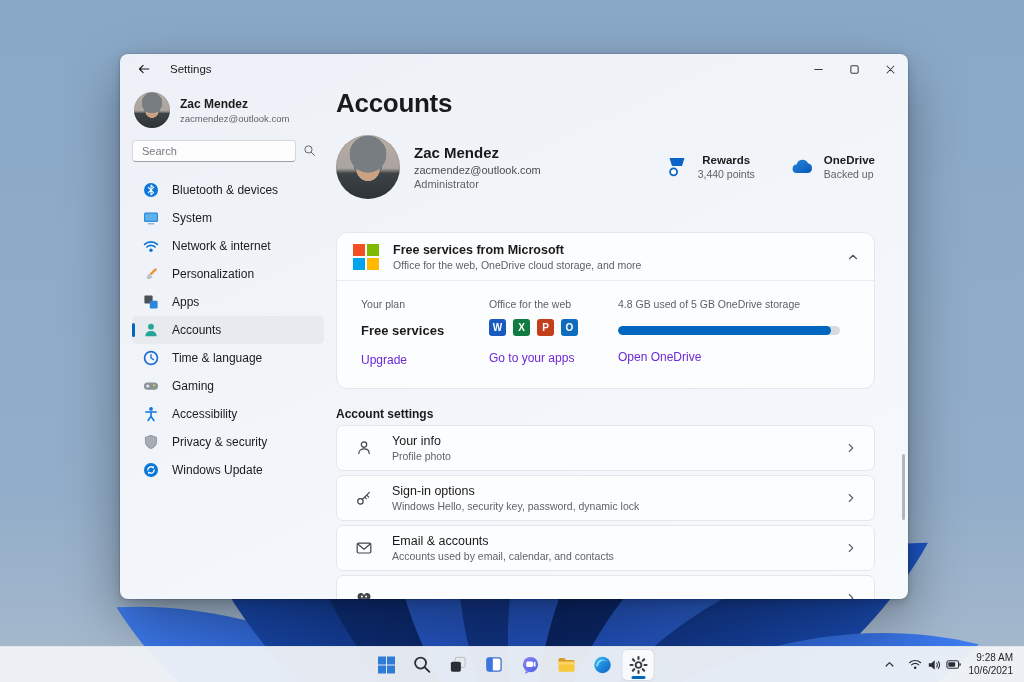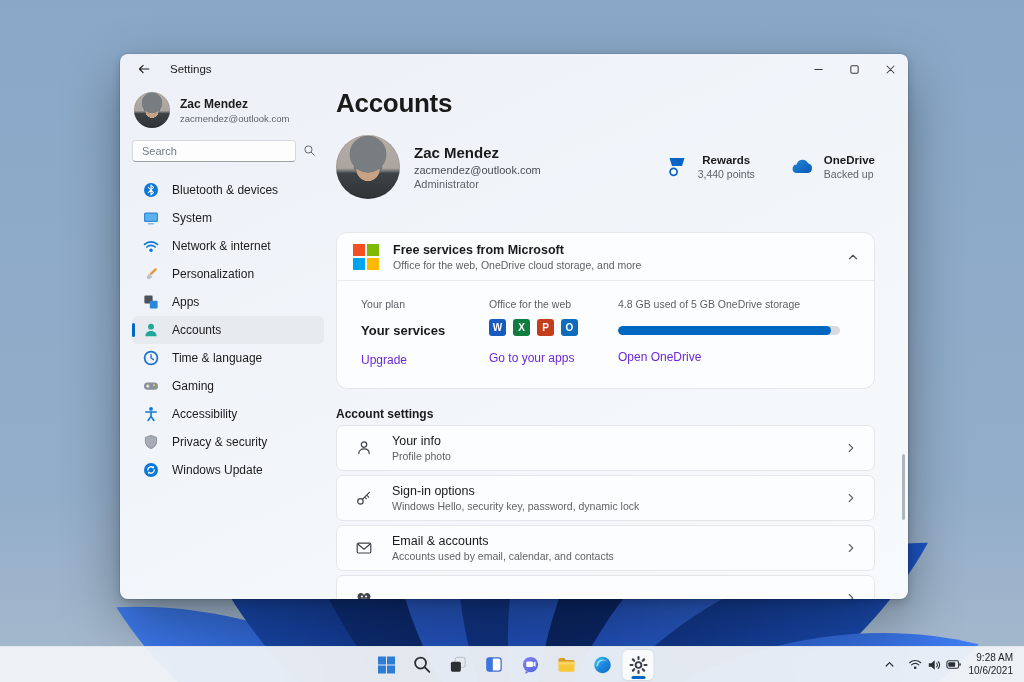--- a/index.html
+++ b/index.html
@@ -358,21 +358,21 @@
           <div class="ch-sub">Office for the web, OneDrive cloud storage, and more</div>
         </div>
         <svg class="chevron-up" width="14" height="14" viewBox="0 0 16 16">
           <path d="M4,10 L8,6 L12,10" stroke="#4a4e54" stroke-width="1.3" fill="none" stroke-linecap="round" stroke-linejoin="round"></path>
           </svg>
       </div>
       <div class="card-divider"></div>
       <div class="card-body">
         <div class="fs-col1">
           <div class="fs-label">Your plan</div>
-          <div class="fs-value">Your services</div>
+          <div class="fs-value">Free services</div>
           <a class="fs-link">Upgrade</a>
         </div>
         <div class="fs-col2">
           <div class="fs-label">Office for the web</div>
           <div class="office-row">
             <div class="office-tile" style="background: rgb(24, 90, 189);">W</div>
             <div class="office-tile" style="background: rgb(16, 124, 65);">X</div>
             <div class="office-tile" style="background: rgb(196, 62, 28);">P</div>
             <div class="office-tile" style="background: rgb(15, 108, 189);">O</div>
           </div>

